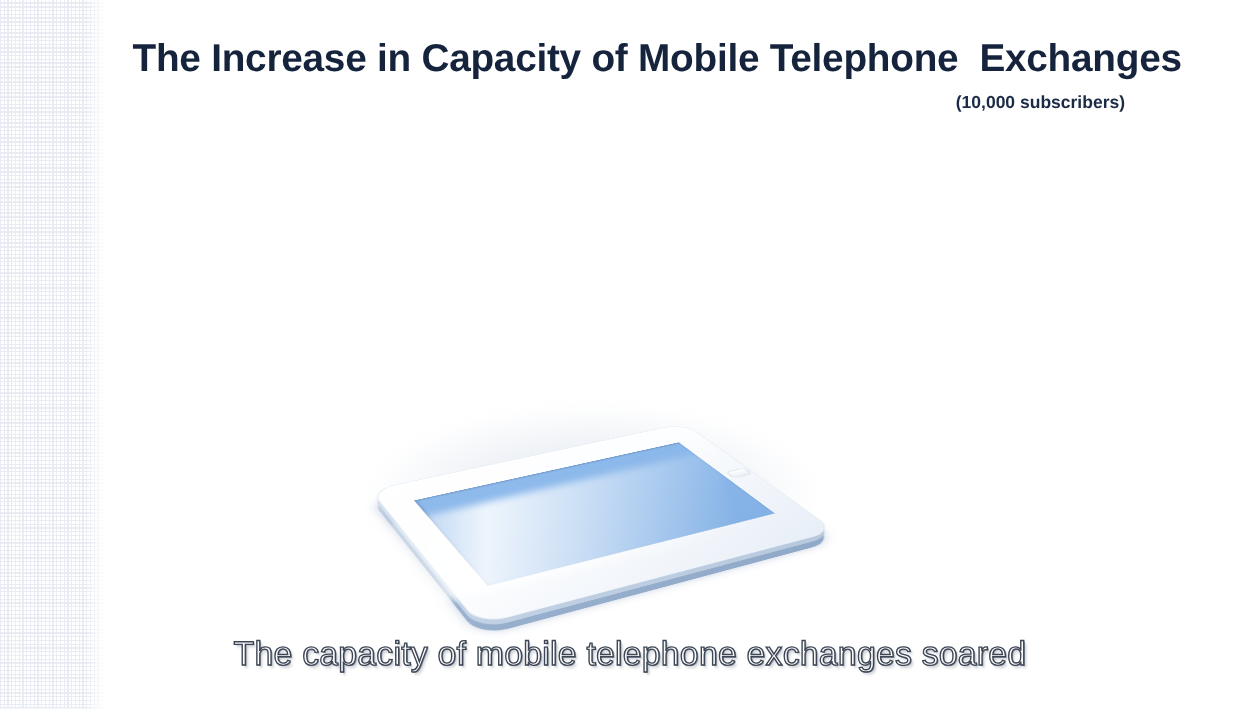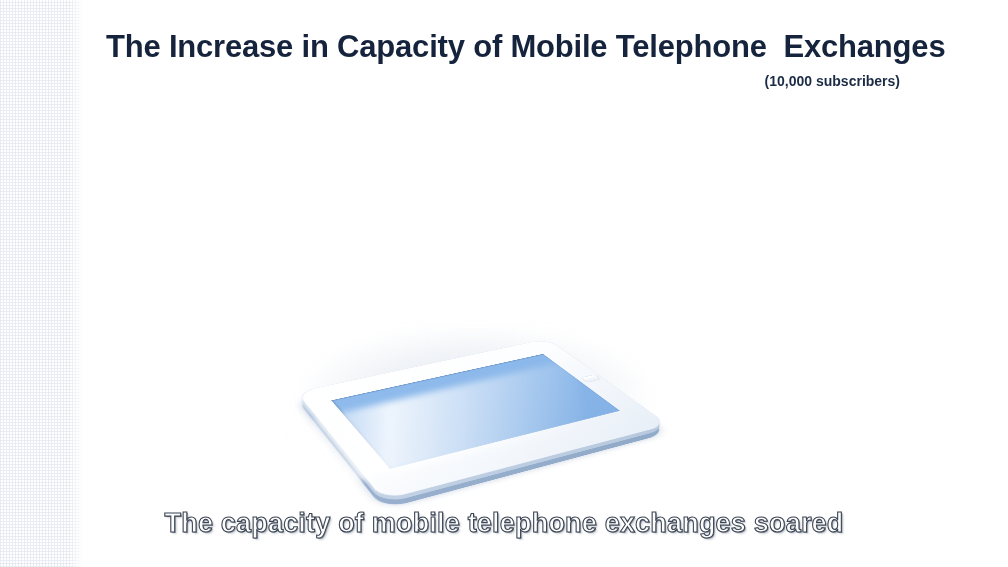--- a/index.html
+++ b/index.html
@@ -174,21 +174,21 @@
   }
 
   
   .caption {
     position: absolute;
     left: 0;
     right: 0;
     top: 508px;
     text-align: center;
     font-size: 27px;
-    font-weight: bold;
+    font-weight: normal;
     letter-spacing: .2px;
     color: #fdfdfe;
     -webkit-text-stroke: 1.1px #3c4654;
     text-shadow:
        1px 1px 0 rgba(90,100,115,.55),
        2px 2px 2px rgba(120,130,145,.35);
     white-space: pre;
   }
 </style>
 </head>

